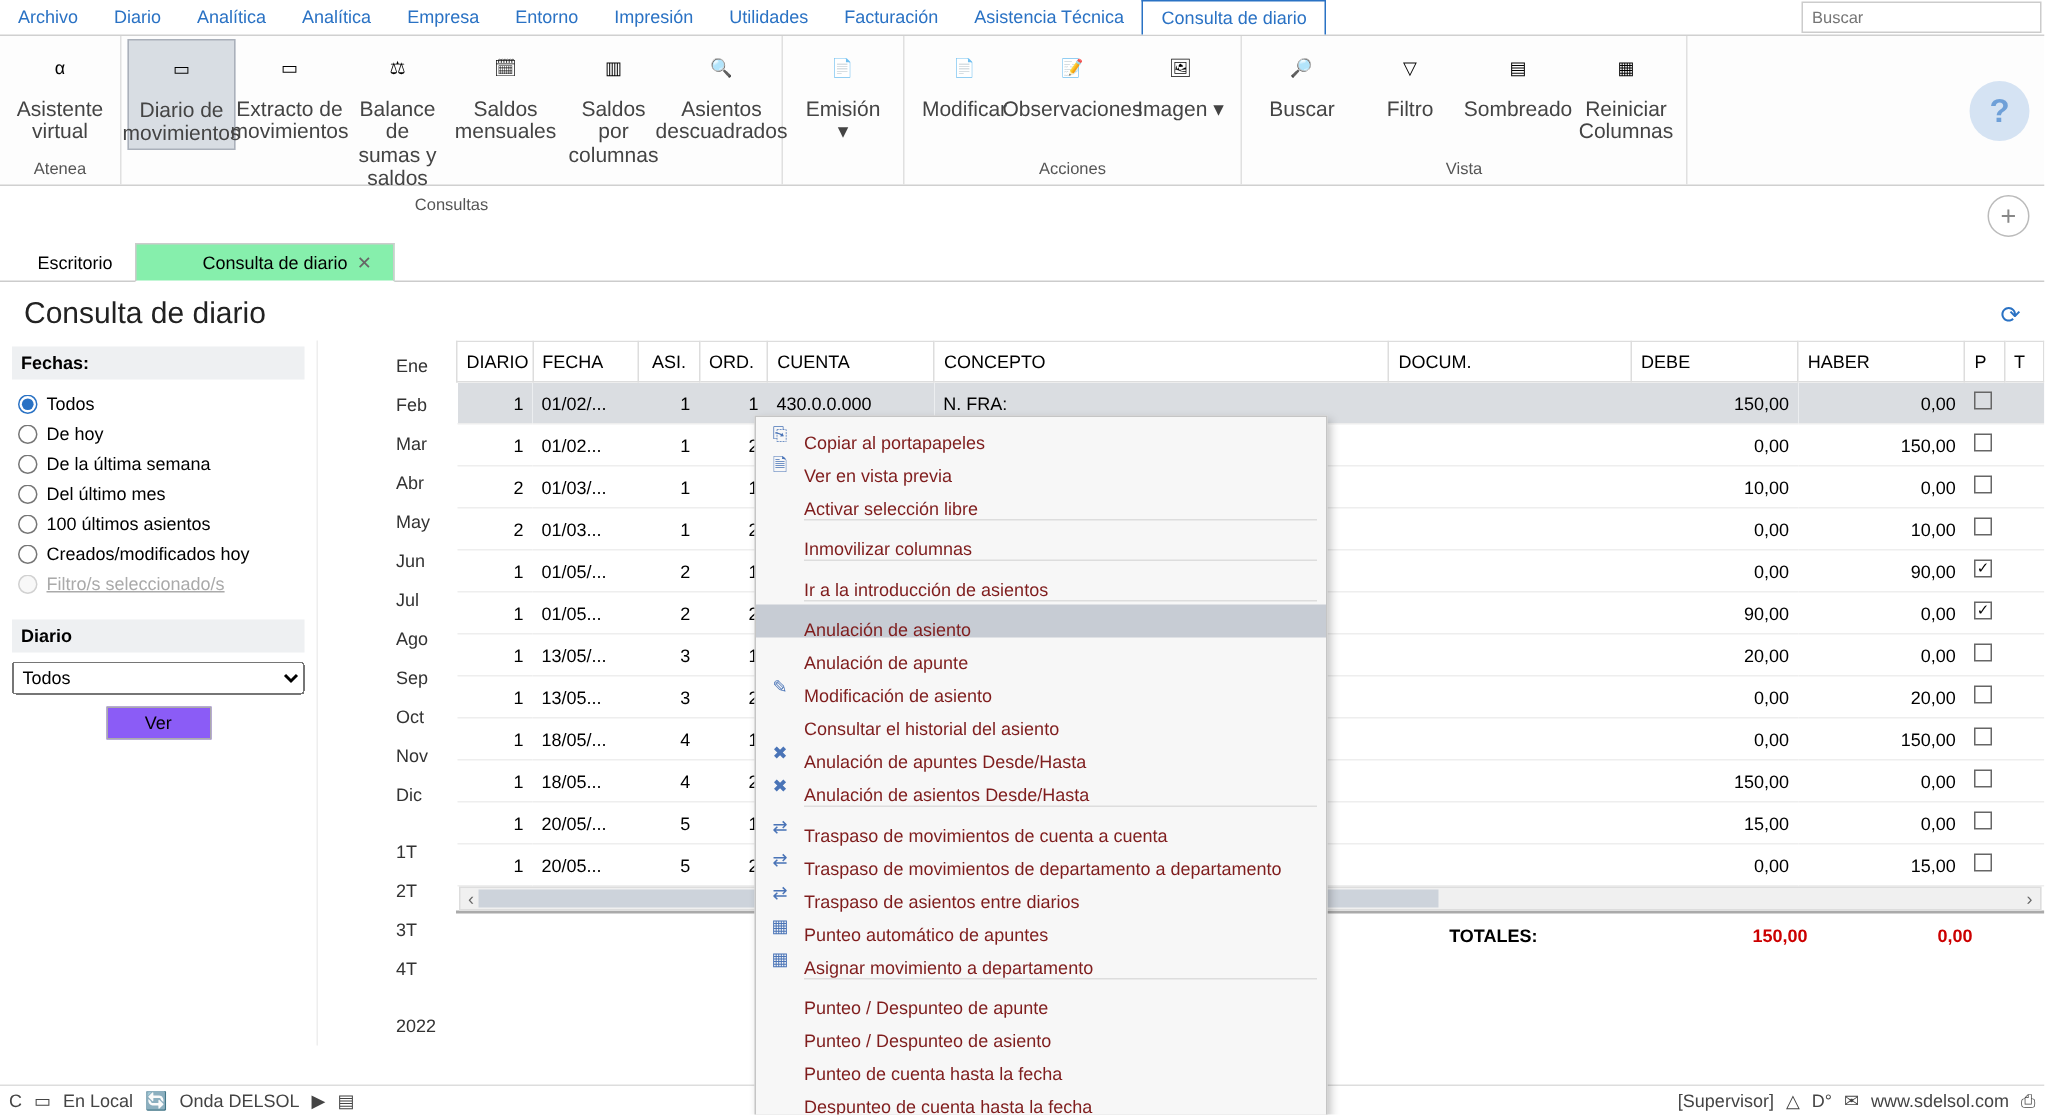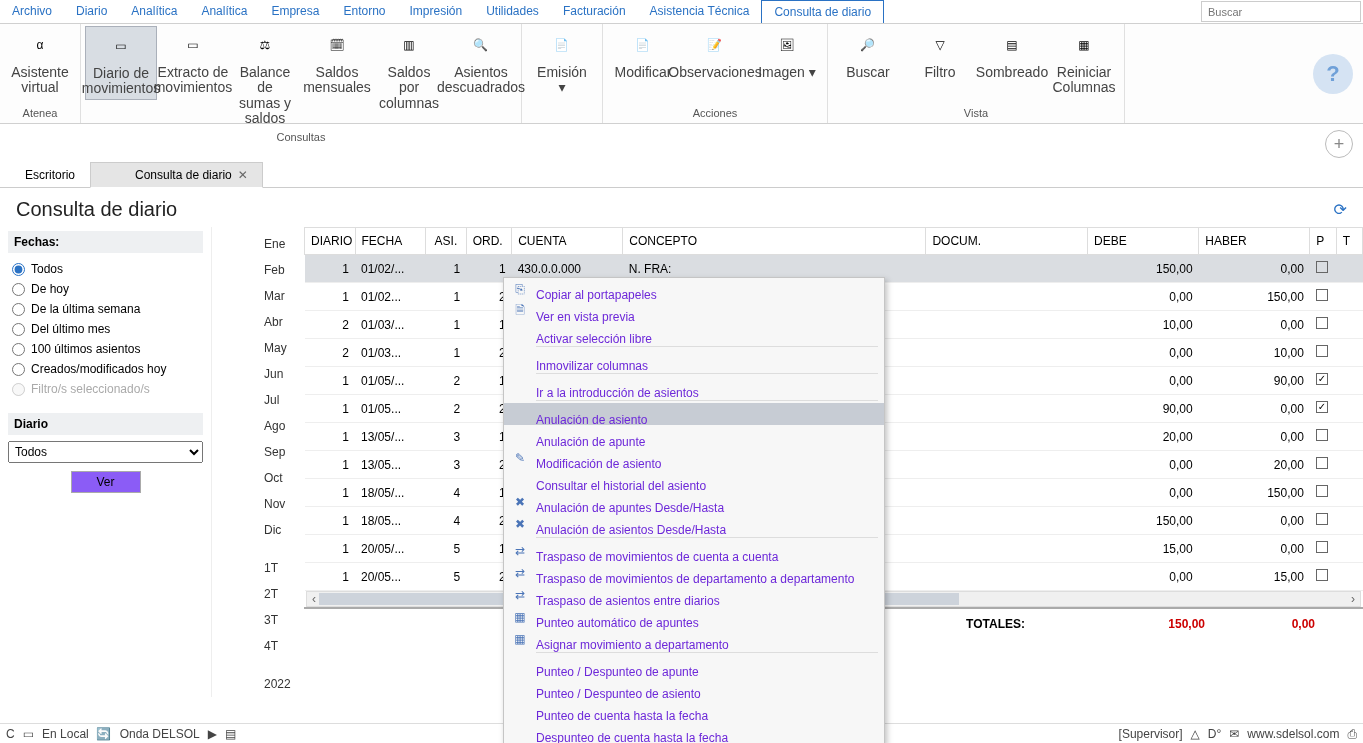--- a/index.html
+++ b/index.html
@@ -20,35 +20,35 @@
 .ribbon-btn.active { background: #d8dde3; border: 1px solid #aab0ba; }
 .ribbon-btn .ic { width: 32px; height: 32px; margin-bottom: 3px; display: flex; align-items: center; justify-content: center; }
 .ribbon-btn .lbl { font-size: 14px; color: #444; }
 .ribbon-group-label { text-align: center; font-size: 11px; color: #555; padding: 2px 0; }
 .help-circle { position: absolute; right: 10px; top: 30px; width: 40px; height: 40px; border-radius: 50%; background: #d5e3f3; color: #6fa0d8; font-size: 22px; font-weight: bold; display: flex; align-items: center; justify-content: center; }
 .plus-circle { position: absolute; right: 10px; top: 130px; width: 28px; height: 28px; border: 1px solid #bbb; border-radius: 50%; color: #888; font-size: 18px; display: flex; align-items: center; justify-content: center; }
 
 
 .doc-tabs { display: flex; border-bottom: 1px solid #ccc; margin-top: 38px; padding-left: 10px; }
 .doc-tab { padding: 5px 14px; border: 1px solid transparent; border-bottom: none; cursor: pointer; }
-.doc-tab.open { border: 1px solid #ccc; border-bottom: 1px solid #fff; background: #e5e5e5; margin-bottom: -1px; padding-left: 44px; }
+.doc-tab.open { border: 1px solid #ccc; border-bottom: 1px solid #fff; background: #86efac; margin-bottom: -1px; padding-left: 44px; }
 .doc-tab .close { margin-left: 6px; color: #666; }
 
 
 .title-row { display: flex; align-items: center; padding: 10px 16px 6px 16px; }
 .page-title { font-size: 20px; color: #222; flex: 1; }
 .refresh-ic { color: #2a72c4; font-size: 16px; cursor: pointer; }
 
 
 .main { display: flex; height: 470px; }
 .leftpanel { width: 212px; padding: 4px 8px; border-right: 1px solid #eee; }
 .panel-head { background: #eef0f2; padding: 4px 6px; font-weight: bold; margin-bottom: 6px; }
 .radio-list label { display: flex; align-items: center; gap: 6px; padding: 3px 4px; cursor: pointer; }
 .radio-list input { accent-color: #2a72c4; }
-.radio-list .disabled { color: #aaa; }
+.radio-list .disabled { color: #aaa; text-decoration: underline; }
 .select-row { margin-top: 6px; }
 .select-row select { width: 100%; padding: 2px; }
 .btn-ver { margin: 8px auto 0 auto; display: block; width: 70px; padding: 3px 0; border: 1px solid #aaa; background: #8b5cf6; cursor: pointer; }
 
 .monthcol { width: 48px; display: flex; flex-direction: column; padding-top: 4px; margin-left: 44px; }
 .monthcol div { padding: 6px 8px; color: #333; cursor: pointer; font-size: 12px; }
 
 .grid-wrap { flex: 1; position: relative; overflow: hidden; }
 table.grid { width: 100%; border-collapse: collapse; table-layout: fixed; }
 table.grid th { background: #fff; border: 1px solid #ddd; padding: 6px 6px; text-align: left; font-weight: normal; font-size: 12px; white-space: nowrap; overflow: hidden; }
@@ -65,21 +65,21 @@
 .hscroll { height:16px; background:#f0f0f0; border:1px solid #ddd; position:relative; margin: 0 2px; }
 .hscroll .thumb { position:absolute; left:12px; top:1px; height:12px; width:640px; background:#cdd3db; }
 .hscroll .ar { position:absolute; top:0; width:14px; height:14px; text-align:center; color:#666; }
 .hscroll .ar.l { left:0; } .hscroll .ar.r { right:0; }
 
 
 .ctxmenu { position: absolute; left: 503px; top: 277px; width: 382px; background: #f7f7f7; border: 1px solid #c5c5c5; box-shadow: 2px 3px 6px rgba(0,0,0,0.25); z-index: 50; }
 .ctxmenu .row { display: flex; align-items: center; height: 22px; padding: 0 8px 0 4px; cursor: pointer; }
 .ctxmenu .row.hov { background: #c7ccd4; }
 .ctxmenu .ic { width: 24px; text-align:center; color:#4a74b7; font-size:12px; }
-.ctxmenu .txt { flex:1; padding-left:4px; color:#6d28d9;margin-top:12px; }
+.ctxmenu .txt { flex:1; padding-left:4px; color:#7f1d1d;margin-top:12px; }
 .ctxmenu hr { border: none; border-top: 1px solid #ddd; margin: 2px 6px 2px 32px; }
 
 
 .statusbar { position: absolute; bottom: 0; left: 0; right: 0; height: 20px; background: #fff; border-top: 1px solid #ddd; display:flex; align-items:center; padding: 0 6px; font-size: 11px; color:#444; gap:8px; }
 .statusbar .spacer { flex:1; }
 </style>
 </head>
 <body>
 
 <div class="menubar" id="menubar">

